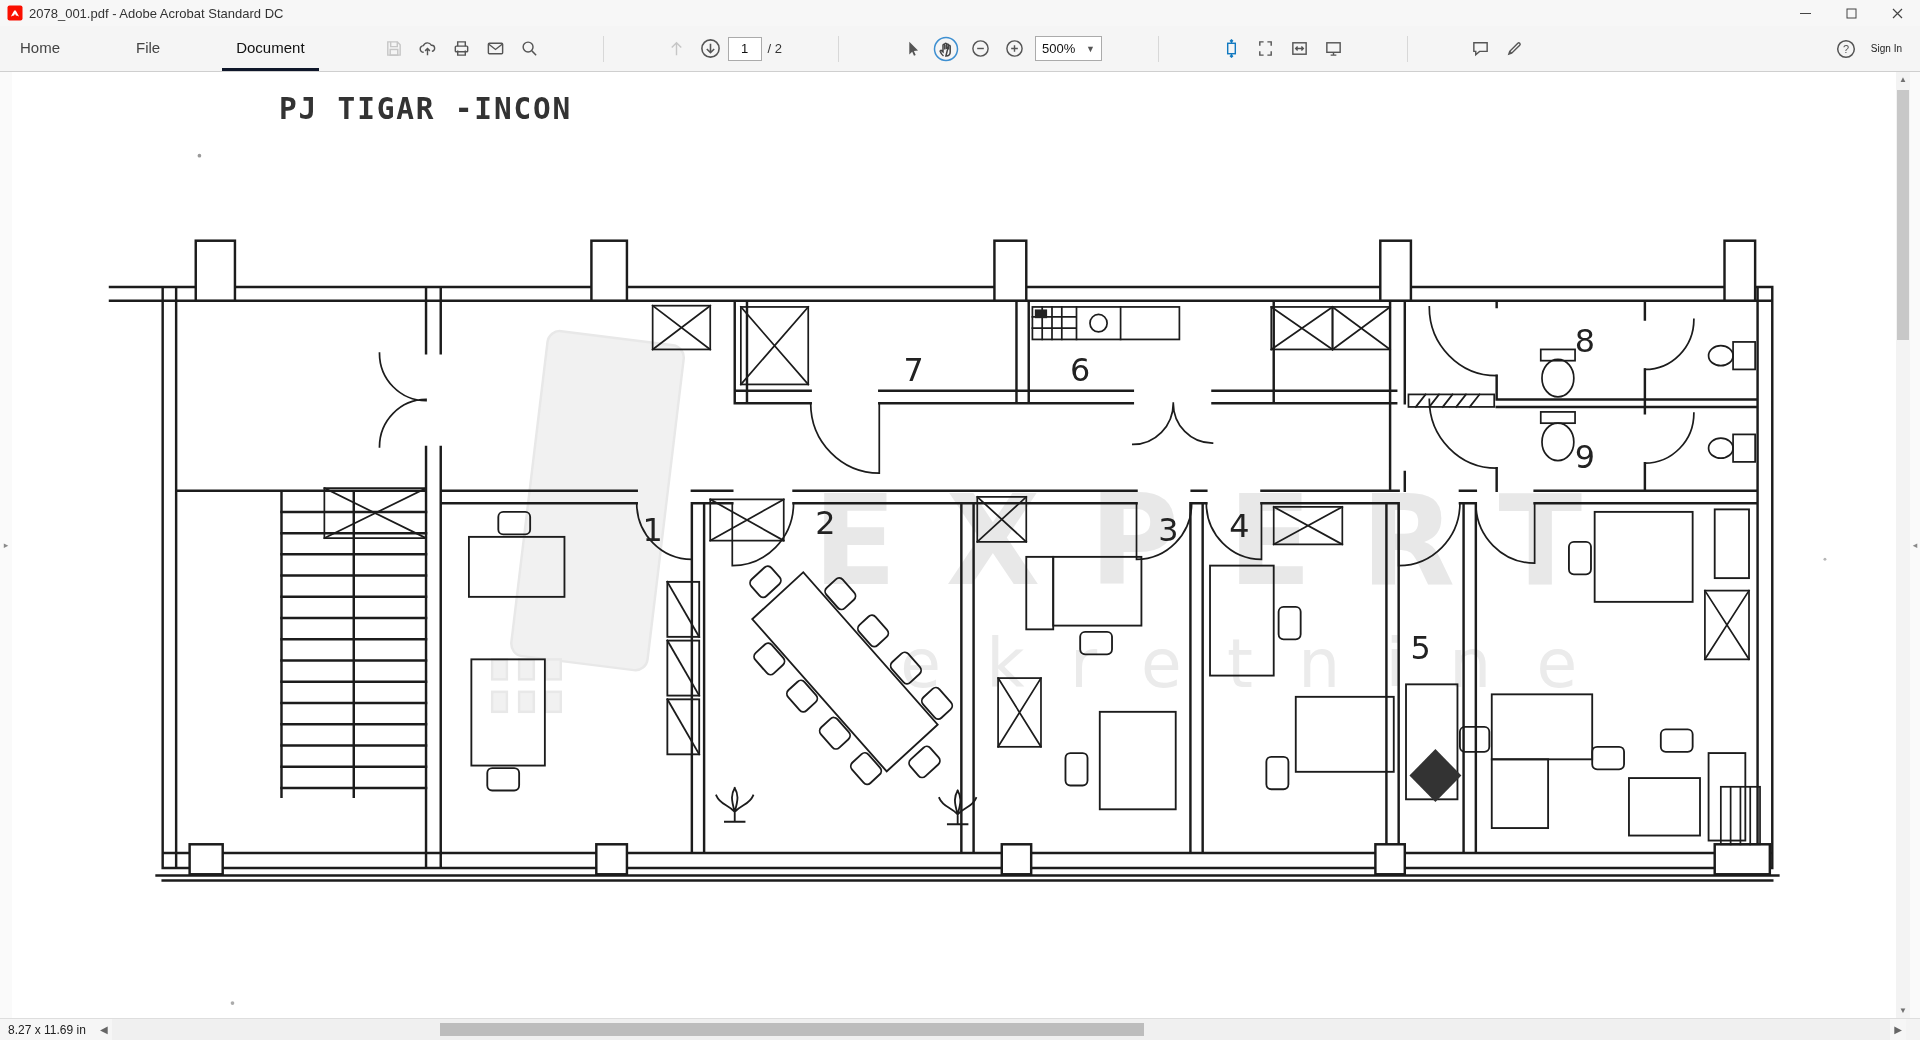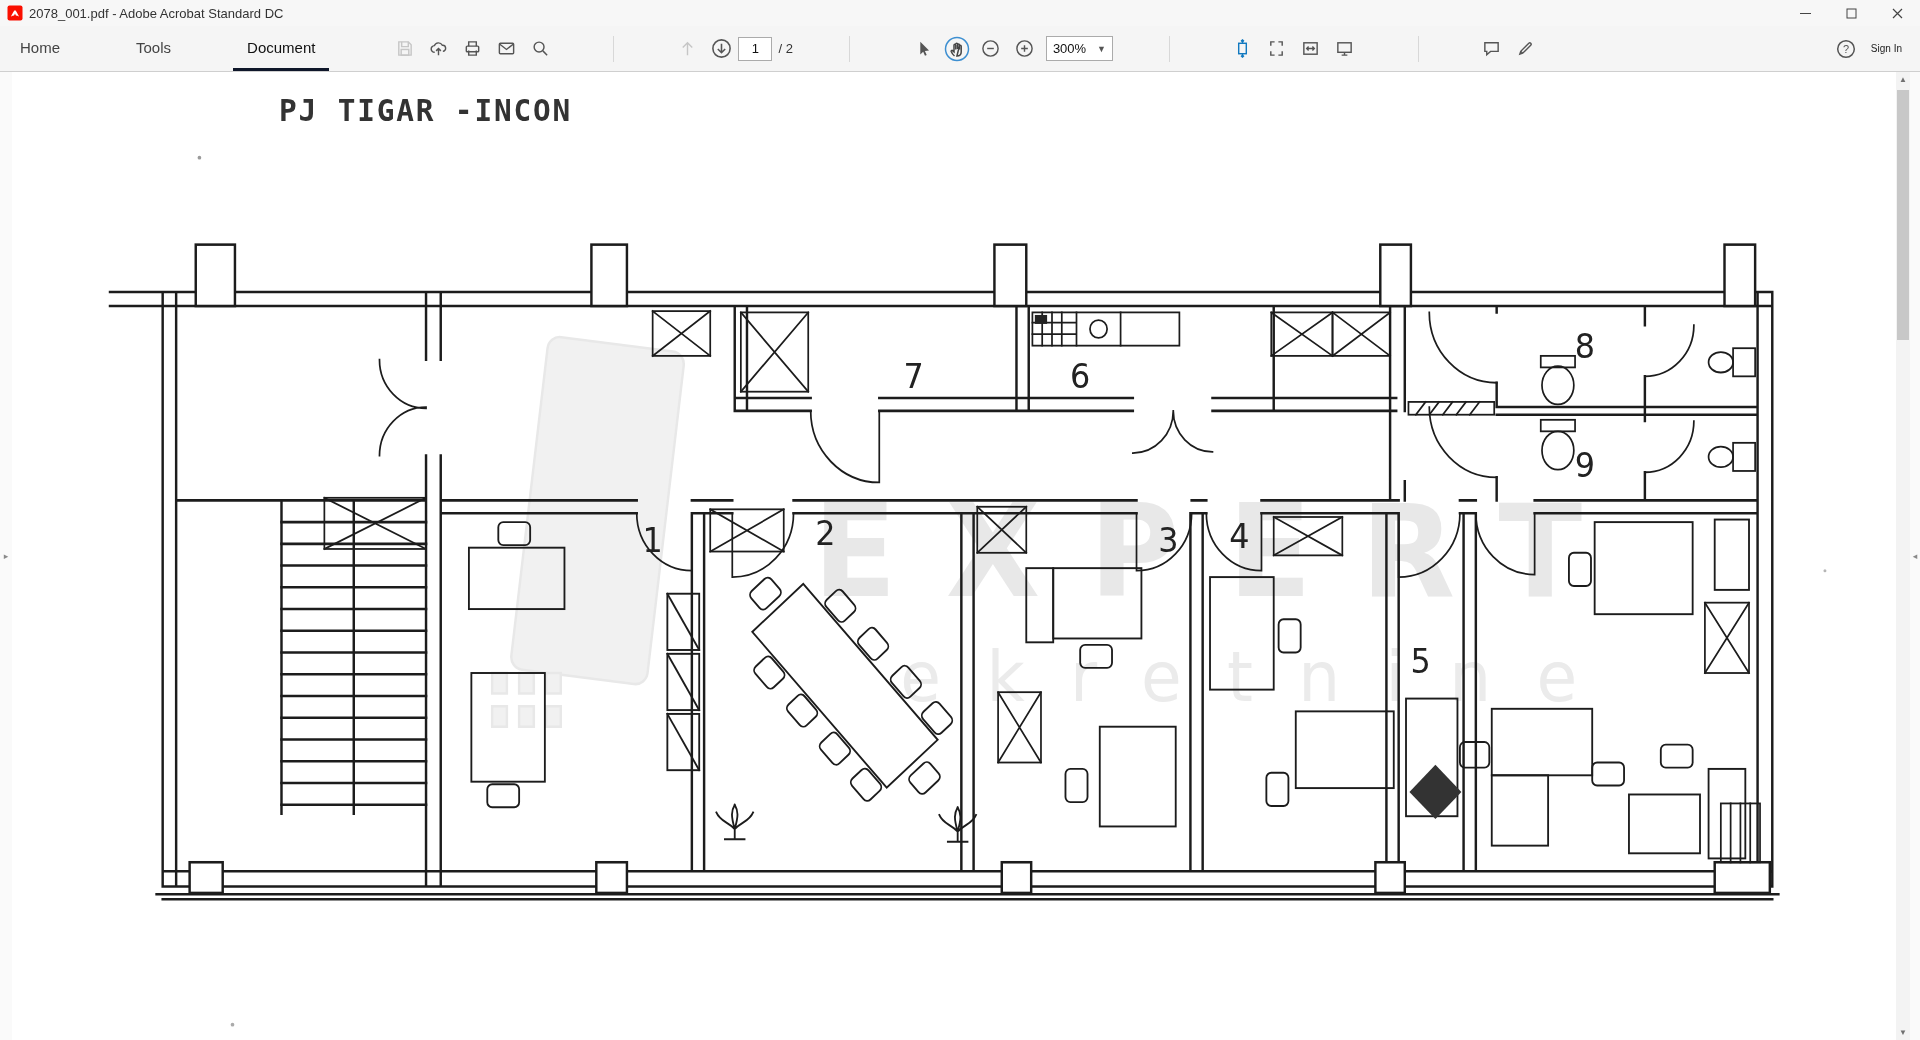--- a/index.html
+++ b/index.html
@@ -93,21 +93,21 @@
         <svg width="11" height="11" viewBox="0 0 11 11">
             <path d="M1 1l9 9M10 1l-9 9" stroke-width="1.2"></path>
           </svg>
       </div>
     </div>
   </div>
 
 
   <div class="toolbar">
     <div class="tab">Home</div>
-    <div class="tab">Tools</div>
+    <div class="tab">File</div>
     <div class="tab active">Document</div>
 
     <div class="tool-group">
       <div class="icon-btn disabled">
         <svg width="19" height="19" viewBox="0 0 20 20">
           <path d="M4 3h10l3 3v11H4z"></path>
             <path d="M7 3v5h7V3"></path>
             <rect x="6.5" y="11" width="8" height="6"></rect>
         </svg>
       </div>
@@ -175,21 +175,21 @@
             <path d="M6.5 10h7"></path>
         </svg>
       </div>
       <div class="icon-btn">
         <svg width="19" height="19" viewBox="0 0 20 20">
           <circle cx="10" cy="10" r="8"></circle>
             <path d="M6.5 10h7M10 6.5v7"></path>
         </svg>
       </div>
       <div class="zoom-box">
-        <span class="zoom-val">300%</span>
+        <span class="zoom-val">500%</span>
         <span class="caret">▼</span>
       </div>
     </div>
 
     <div class="sep"></div>
 
     <div class="tool-group" style="margin-left:0;">
       <div class="icon-btn blue">
         <svg width="19" height="19" viewBox="0 0 20 20">
           <rect x="6" y="4.5" width="8" height="11"></rect>
@@ -458,14 +458,23 @@
       <div class="arr up">▲</div>
       <div class="thumb"></div>
       <div class="arr down">▼</div>
     </div>
 
     <div class="edge-strip right">
       <span>◂</span>
     </div>
   </div>
 
+  <div class="statusbar">
+    <span class="status-size">8.27 x 11.69 in</span>
+    <div class="hscroll-left">◀</div>
+    <div class="hscroll-track">
+      <div class="hscroll-thumb"></div>
+    </div>
+    <div class="hscroll-right">▶</div>
+    <div class="status-corner"></div>
+  </div>
 
 </div>
 
 </body></html>

